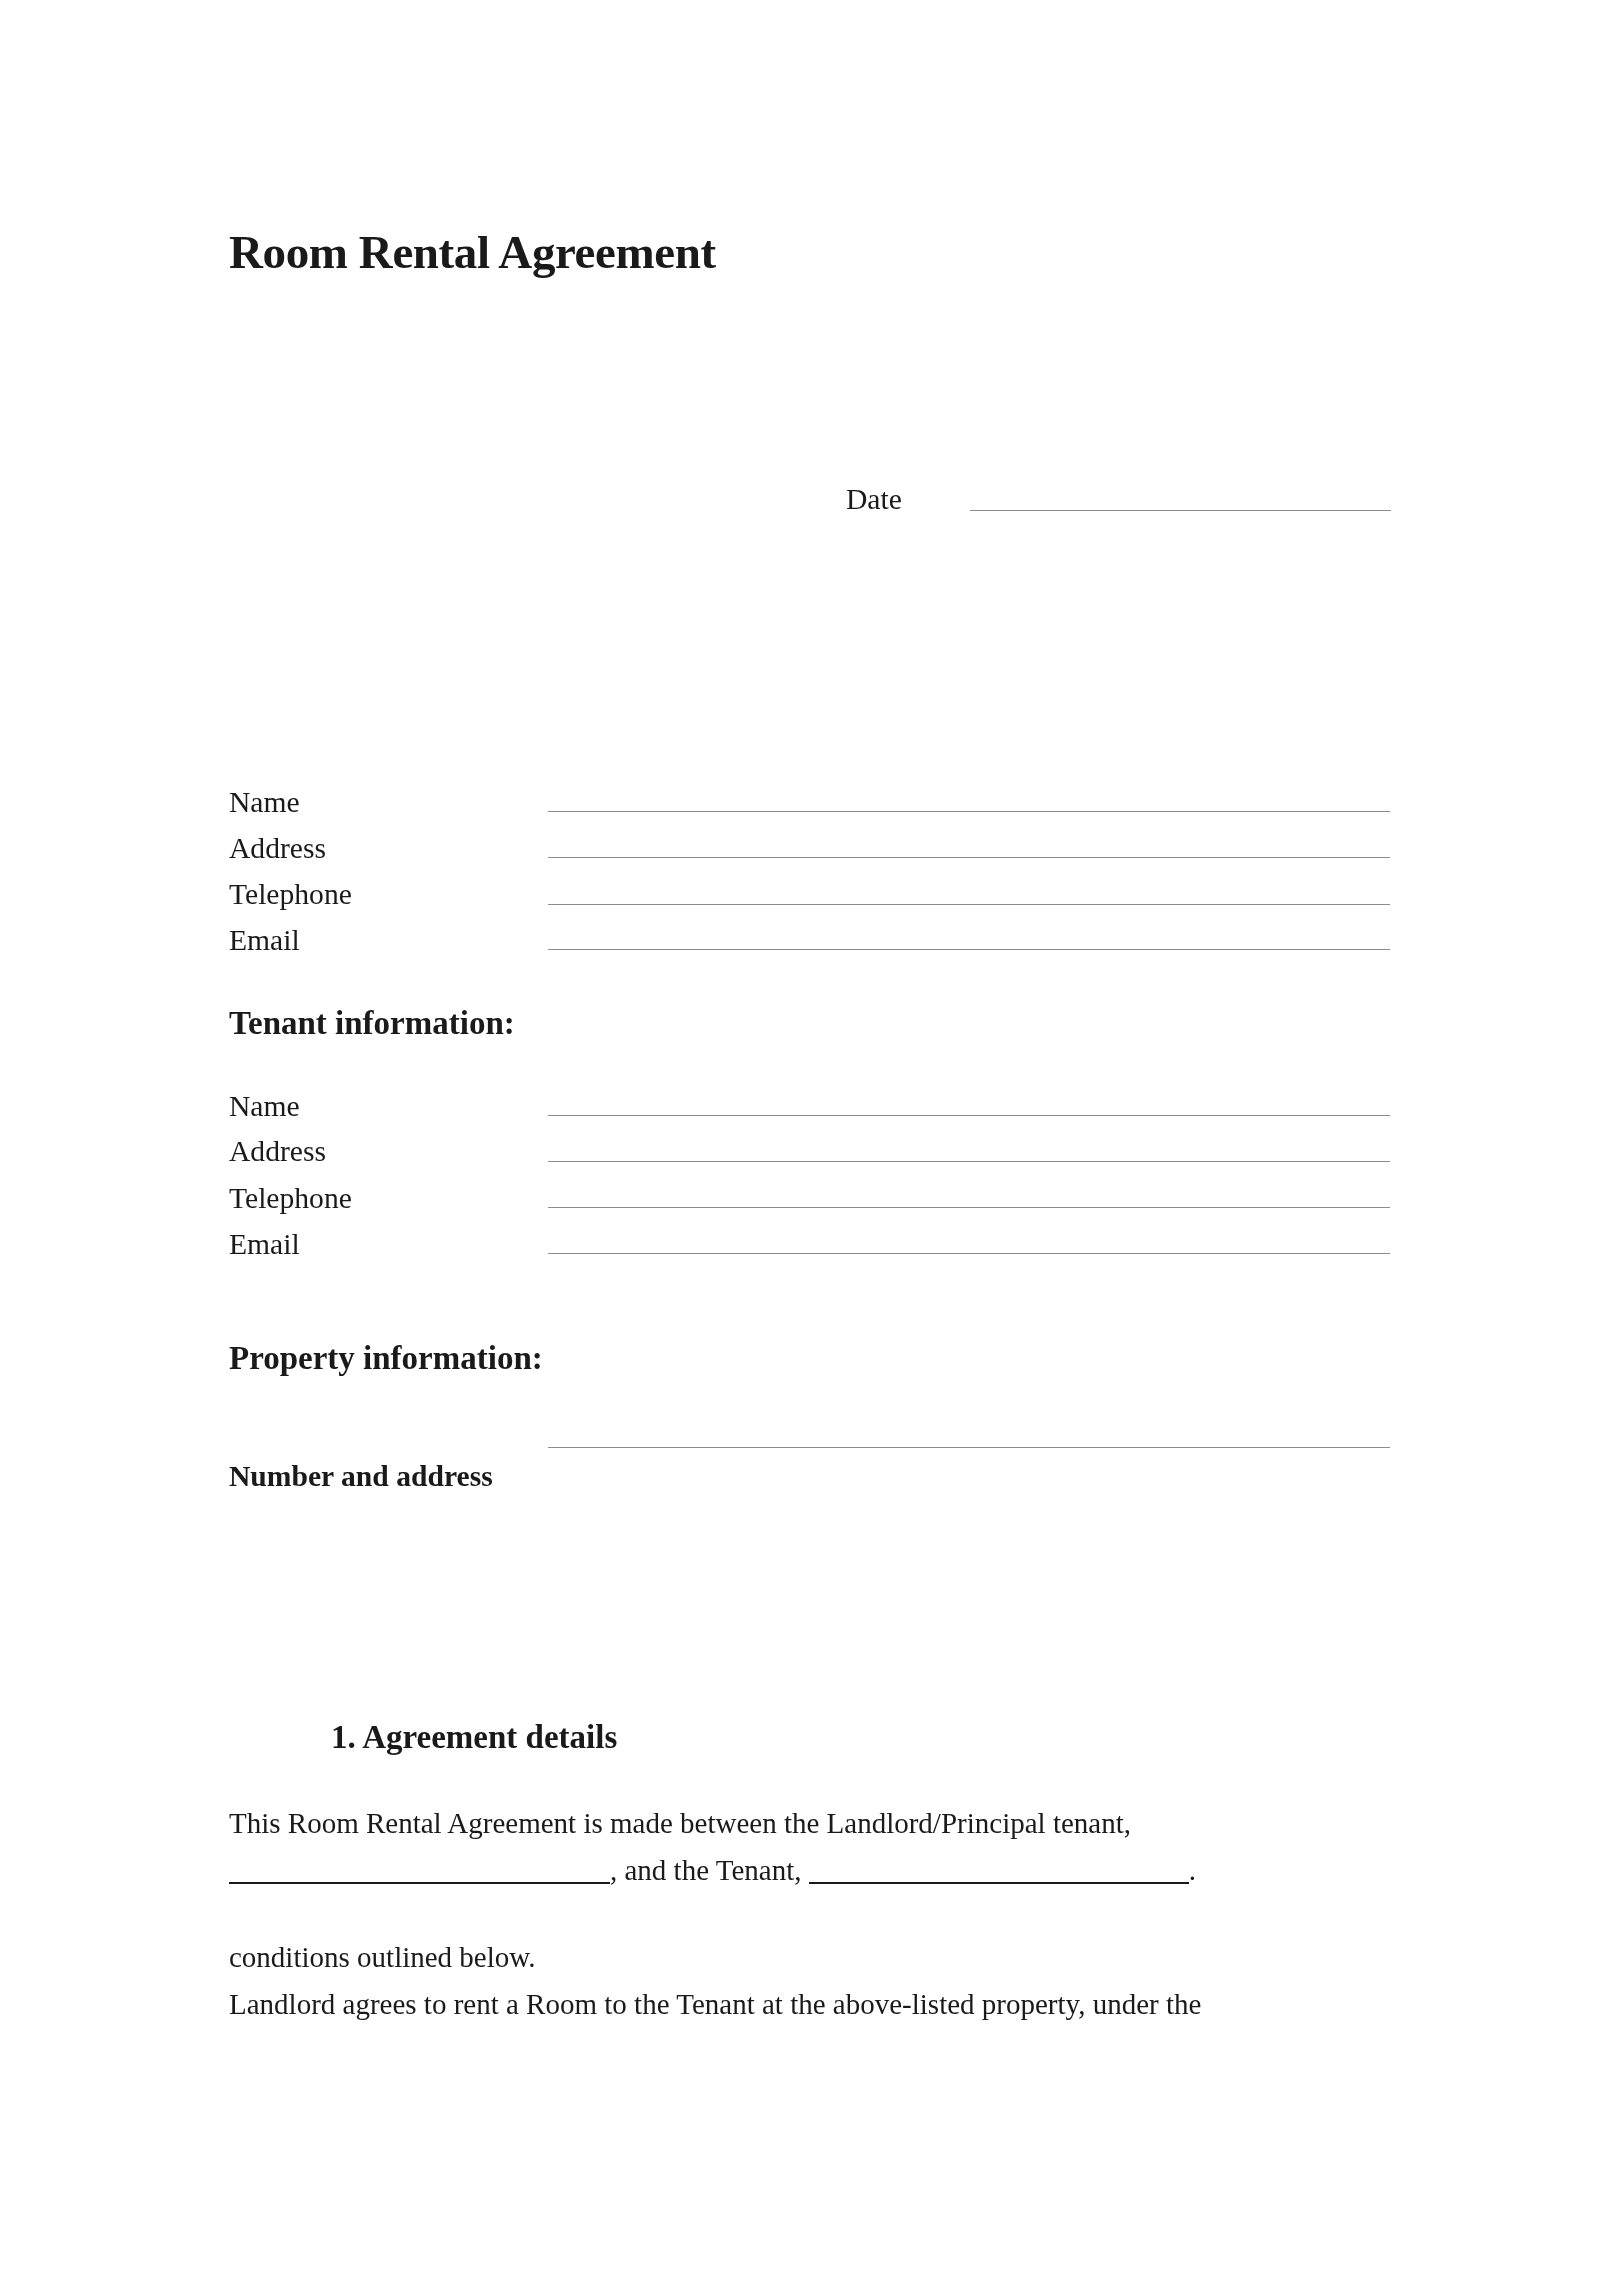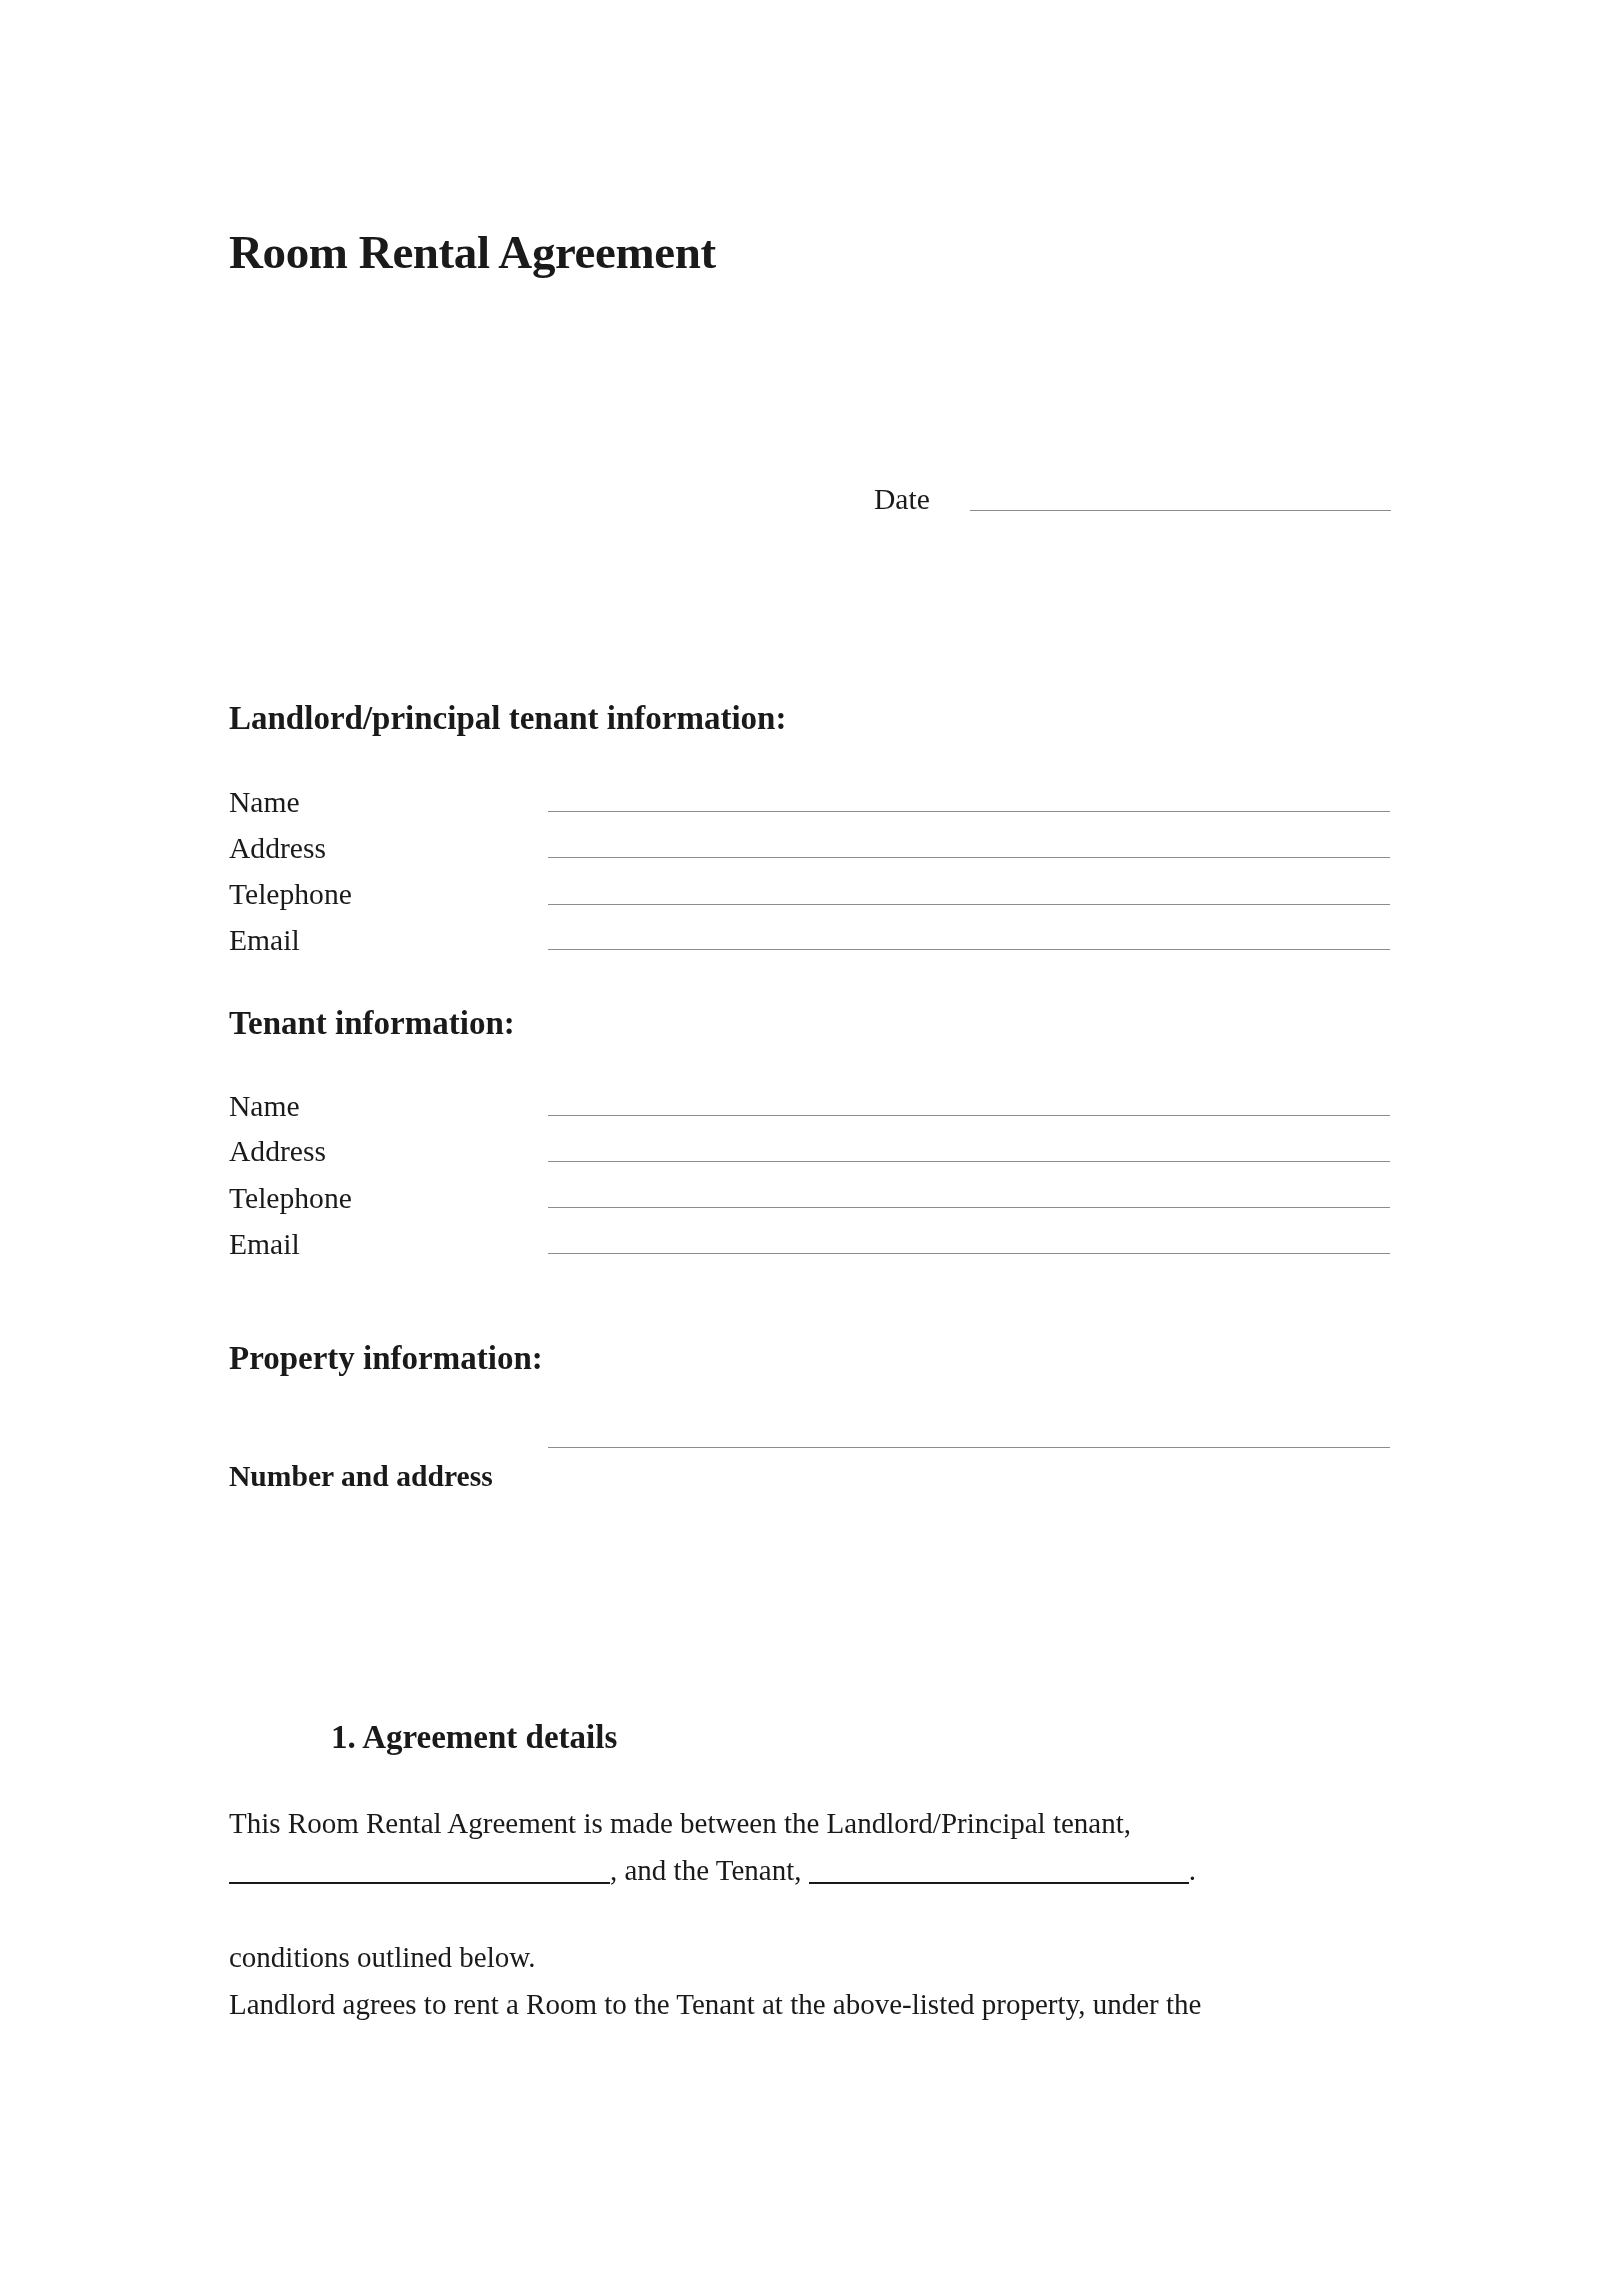--- a/index.html
+++ b/index.html
@@ -51,24 +51,23 @@
     vertical-align: -3.6px;
   }
 </style>
 </head>
 <body>
 
 <div class="page">
 
   <div class="abs doc-title" style="left:229px; top:229px;">Room Rental Agreement</div>
 
-  <div class="abs flabel" style="left:846px; top:485px;margin-left:28px;">Date</div>
+  <div class="abs flabel" style="left:846px; top:485px;">Date</div>
   <div class="fline" style="left:970px; top:510px; width:421px;"></div>
 
-  <div class="abs section-heading" style="left:229px; top:702px;">Landlord/principal tenant information:</div>
 
   <div class="abs flabel" style="left:229px; top:788px;">Name</div>
   <div class="fline" style="left:548px; top:811px; width:842px;"></div>
 
   <div class="abs flabel" style="left:229px; top:834px;">Address</div>
   <div class="fline" style="left:548px; top:857px; width:842px;"></div>
 
   <div class="abs flabel" style="left:229px; top:880px;">Telephone</div>
   <div class="fline" style="left:548px; top:904px; width:842px;"></div>
 

